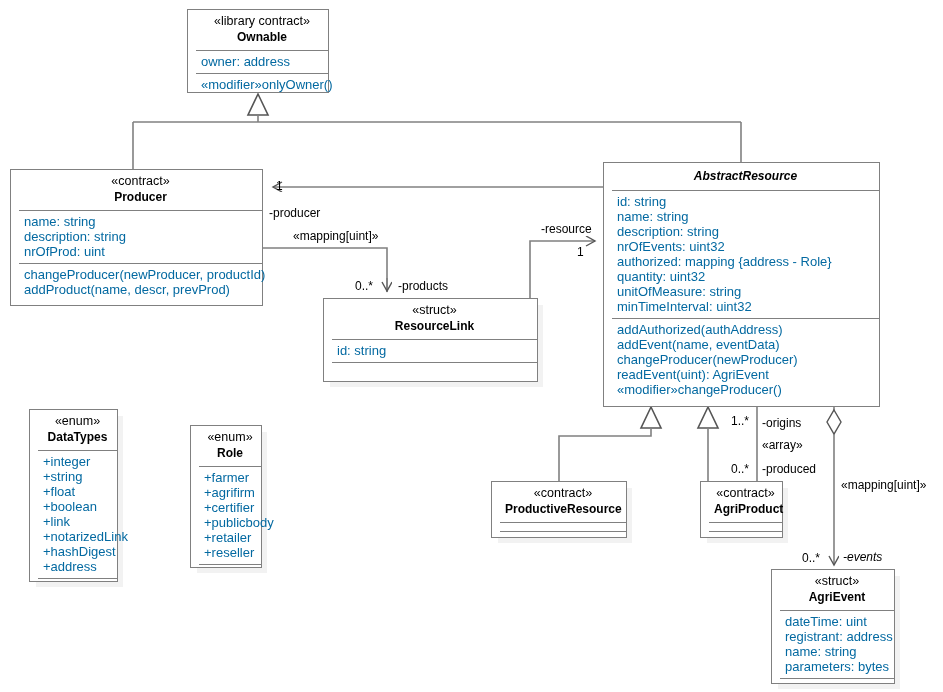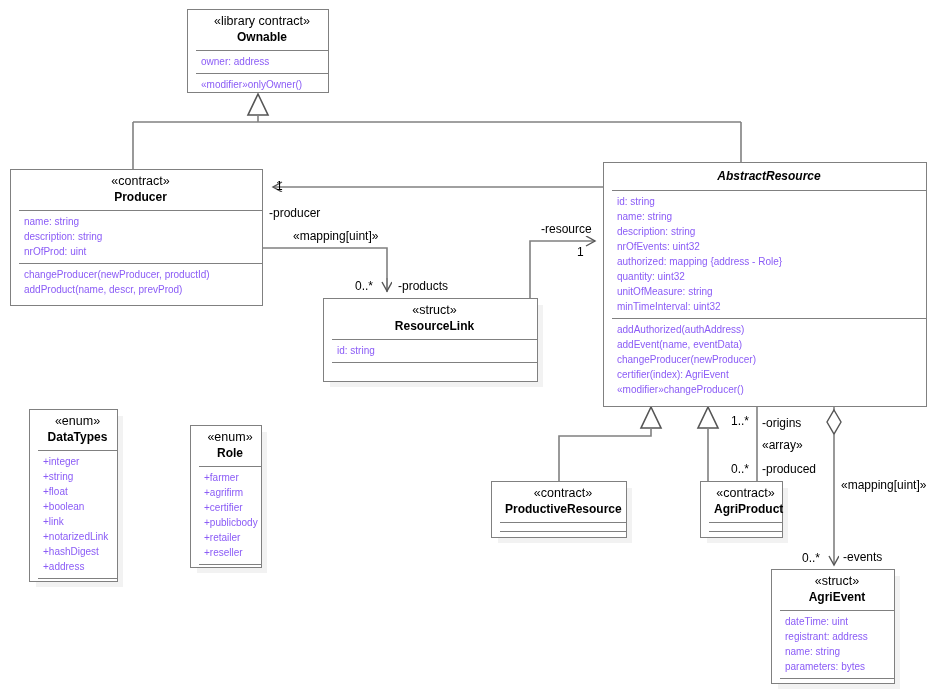--- a/index.html
+++ b/index.html
@@ -56,22 +56,22 @@
     font-size: 12px;
     font-weight: bold;
     color: #000000;
     line-height: 16px;
   }
   .cname.abstract {
     font-style: italic;
   }
   .attr, .op {
     display: block;
-    font-size: 10px;
-    color: #8b5cf6;
+    font-size: 13px;
+    color: #0369a1;
     line-height: 15px;
     white-space: nowrap;
   }
   .c-empty { height: 11px; }
   .edge-label {
     position: absolute;
     font-size: 12px;
     color: #000000;
     line-height: 14px;
     white-space: nowrap;
@@ -168,39 +168,39 @@
       <span class="attr">name: string</span>
       <span class="attr">description: string</span>
       <span class="attr">nrOfProd: uint</span>
     </div>
     <div class="compartment">
       <span class="op">changeProducer(newProducer, productId)</span>
       <span class="op">addProduct(name, descr, prevProd)</span>
     </div>
   </div>
 
-  <div class="uml-box noshadow" style="left:603px; top:162px; width:324px; height:245px;">
+  <div class="uml-box noshadow" style="left:603px; top:162px; width:277px; height:245px;">
     <div class="compartment c-head" style="padding-top:5px; padding-bottom:6px;">
       <span class="cname abstract">AbstractResource</span>
     </div>
     <div class="compartment">
       <span class="attr">id: string</span>
       <span class="attr">name: string</span>
       <span class="attr">description: string</span>
       <span class="attr">nrOfEvents: uint32</span>
       <span class="attr">authorized: mapping {address - Role}</span>
       <span class="attr">quantity: uint32</span>
       <span class="attr">unitOfMeasure: string</span>
       <span class="attr">minTimeInterval: uint32</span>
     </div>
     <div class="compartment">
       <span class="op">addAuthorized(authAddress)</span>
       <span class="op">addEvent(name, eventData)</span>
       <span class="op">changeProducer(newProducer)</span>
-      <span class="op">certifier(index): AgriEvent</span>
+      <span class="op">readEvent(uint): AgriEvent</span>
       <span class="op">«modifier»changeProducer()</span>
     </div>
   </div>
 
   <div class="uml-box" style="left:323px; top:298px; width:215px; height:84px;">
     <div class="compartment c-head">
       <span class="stereo">«struct»</span>
       <span class="cname">ResourceLink</span>
     </div>
     <div class="compartment">
@@ -286,15 +286,15 @@
   <span class="edge-label" style="left:577px; top:245px;">1</span>
 
   <span class="edge-label" style="left:731px; top:414px;">1..*</span>
   <span class="edge-label" style="left:762px; top:416px;">-origins</span>
   <span class="edge-label" style="left:762px; top:438px;">«array»</span>
   <span class="edge-label" style="left:731px; top:462px;">0..*</span>
   <span class="edge-label" style="left:762px; top:462px;">-produced</span>
 
   <span class="edge-label" style="left:841px; top:478px;">«mapping[uint]»</span>
   <span class="edge-label" style="left:802px; top:551px;">0..*</span>
-  <span class="edge-label" style="left:843px; top:550px;">-events</span>
+  <span class="edge-label" style="left:843px; top:550px;font-style:italic;">-events</span>
 
 </div>
 
 </body></html>

